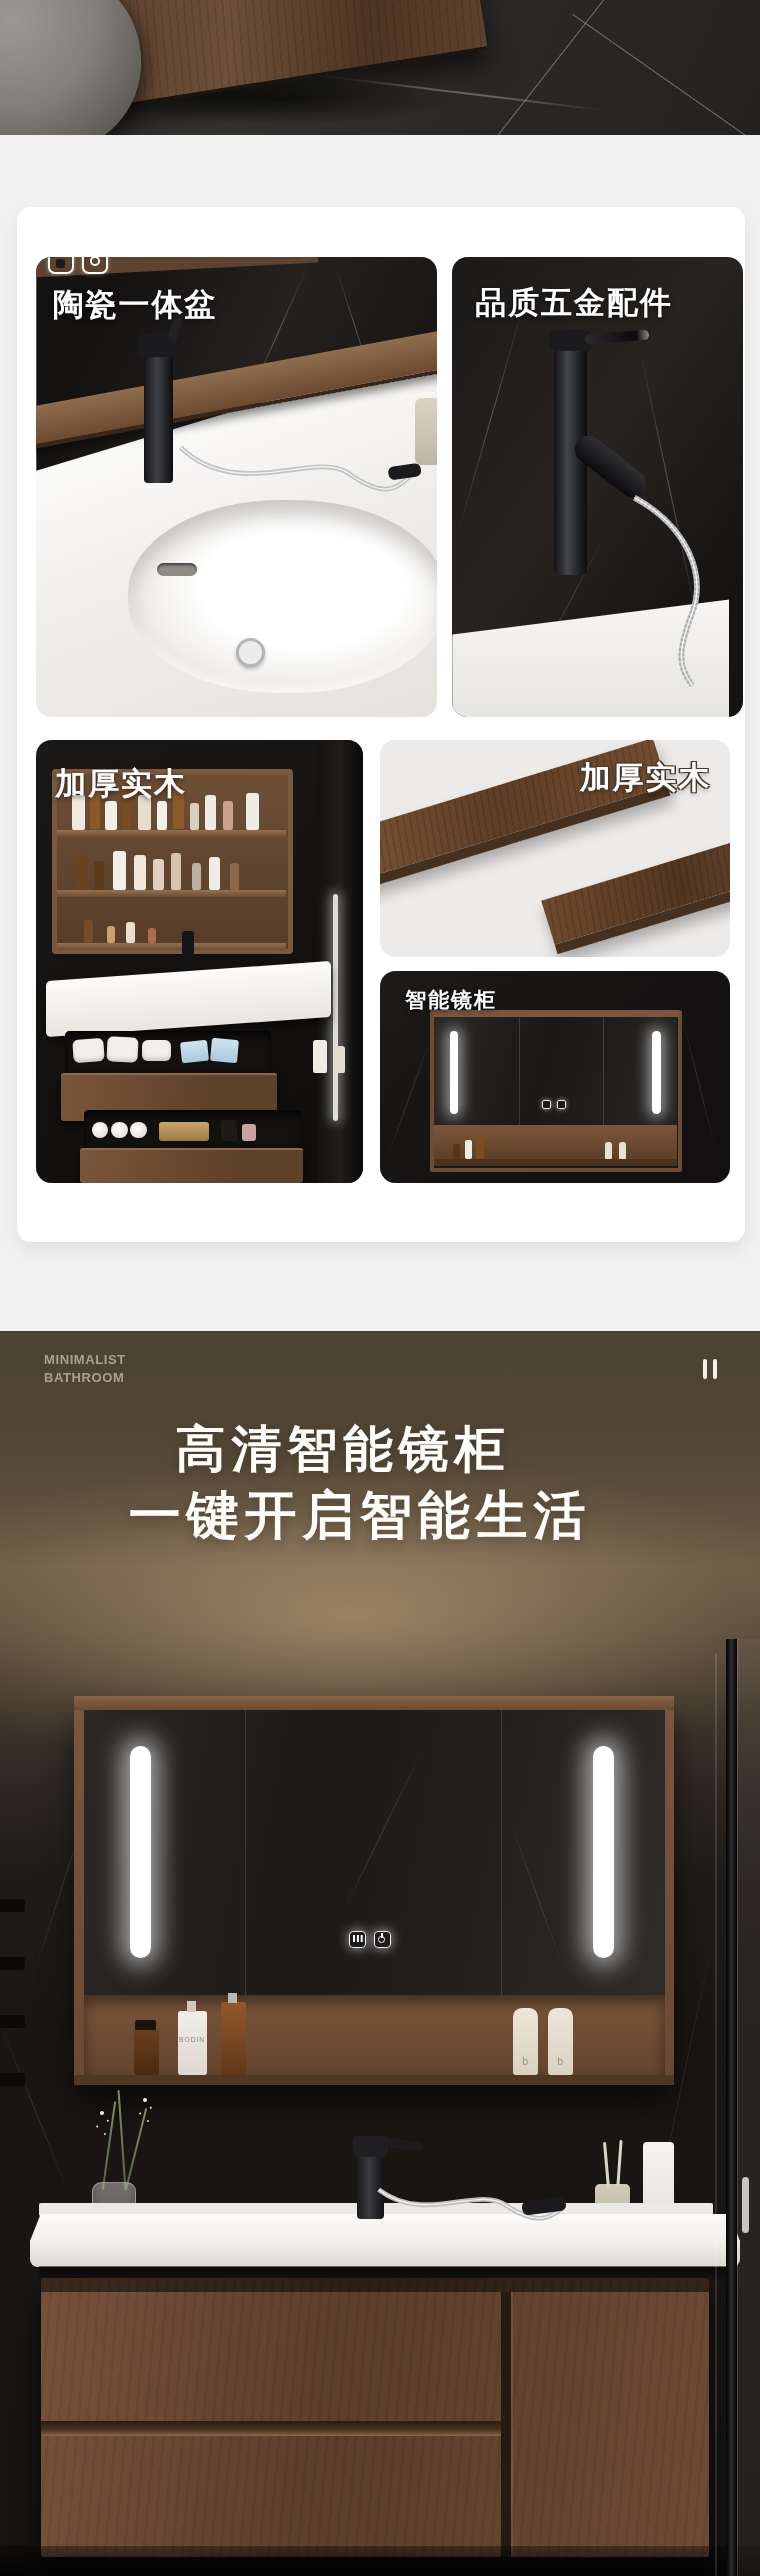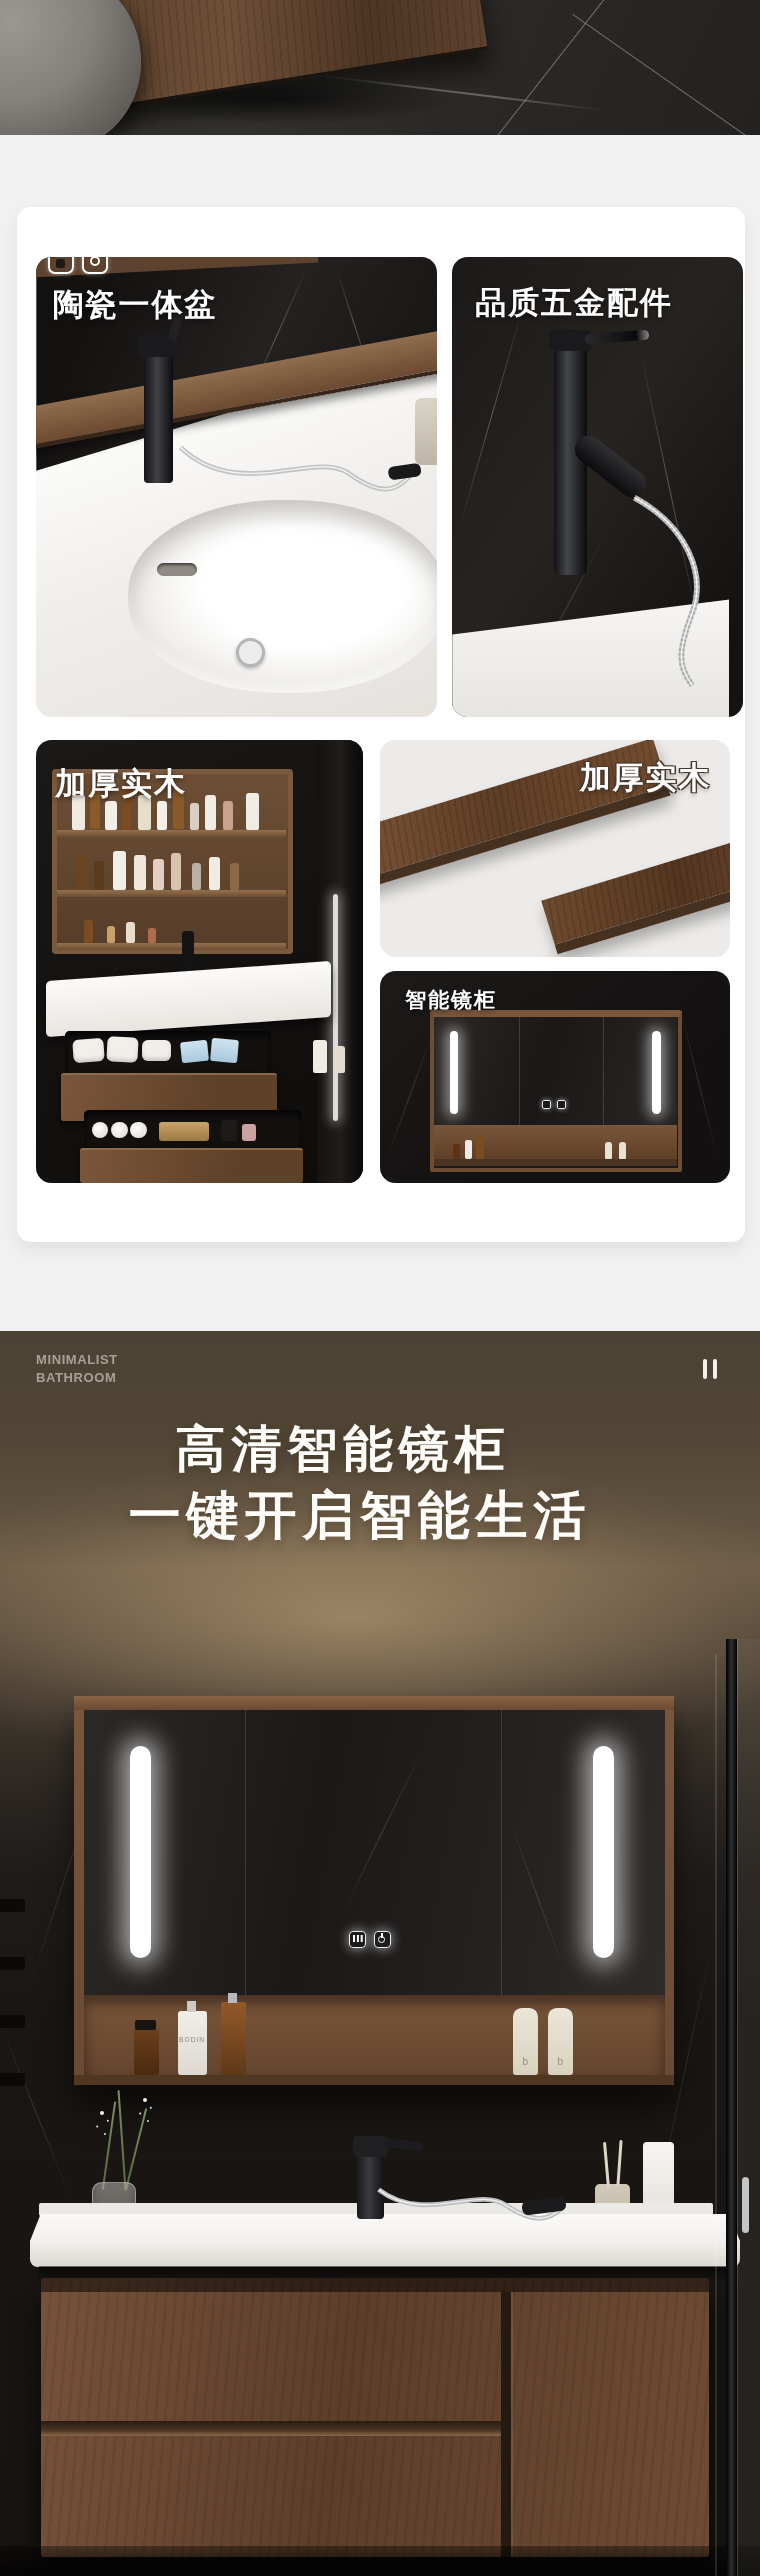--- a/index.html
+++ b/index.html
@@ -108,21 +108,21 @@
     box-shadow:0 0 5.8px rgba(255,255,255,.6);}
   .t5-shelf{position:absolute;left:0;top:108px;width:243px;height:41px;
     background:linear-gradient(#7a563b,#5d4027);border-bottom:7.7px solid #4a3320;}
   .t5-item{position:absolute;bottom:0;border-radius:1.9px;}
 
   
   .dark-section{left:0;top:1331px;width:761px;height:1245px;overflow:hidden;
     background:linear-gradient(180deg,#4b4235 0px,#524636 106px,#5d503e 178px,#6d5c47 236px,#5a4c3c 299px,#3e362c 385px,#2b2622 462px,#1f1b18 549px,#191613 693px,#161311 1245px);}
   .glow{left:-87px;top:53px;width:934px;height:424px;
     background:radial-gradient(ellipse 616px 207px at 47% 55%,rgba(205,175,132,.55),rgba(140,115,88,.18) 62%,transparent 78%);}
-  .brand{left:36px;top:20px;color:#a8a096;font-size:13px;font-weight:600;letter-spacing:0.6px;line-height:1.35;}
+  .brand{left:44px;top:20px;color:#a8a096;font-size:13px;font-weight:600;letter-spacing:0.6px;line-height:1.35;}
   .pause{right:44px;top:28px;width:14.4px;height:20px;cursor:pointer;}
   .pause b{position:absolute;top:0;width:3.9px;height:20px;border-radius:1.9px;background:#f4f1ea;}
   .hero-line{left:0;top:0;width:686px;text-align:center;color:#fffdf9;font-weight:700;
     letter-spacing:5.8px;text-shadow:0 2.9px 11.6px rgba(40,30,18,.4);}
   .hero1{top:85px;font-size:50px;}
   .hero2{top:150px;font-size:52px;padding-left:34px;}
   .pill{left:132px;top:243px;width:499px;height:41px;border-radius:21px;background:#ffffff;
     box-shadow:0 3.9px 9.6px rgba(0,0,0,.18);}
   .pill-text{position:absolute;left:15.4px;top:0;height:41px;line-height:41px;color:#454038;font-size:26px;letter-spacing:1px;white-space:nowrap;}
   .pill-gap{display:inline-block;width:35px;}

